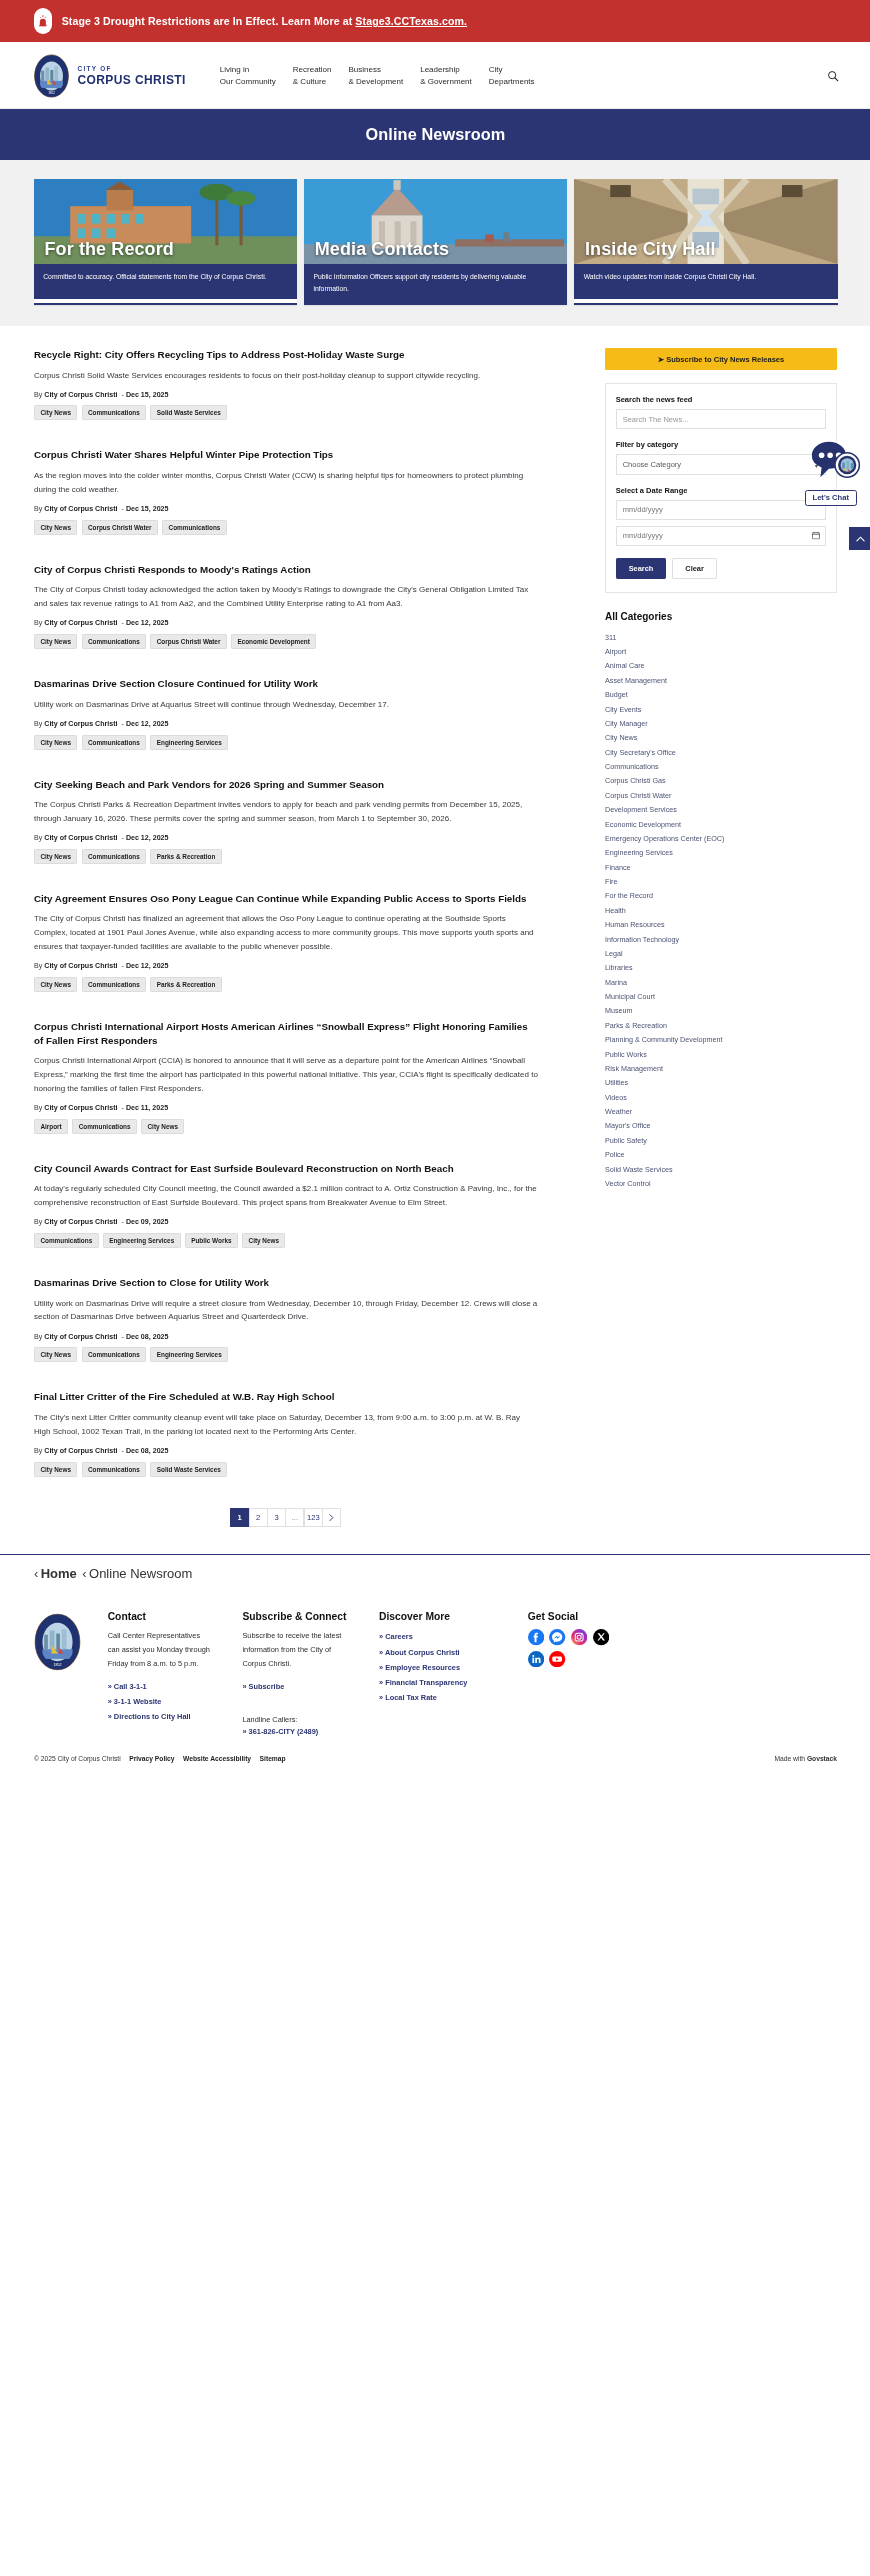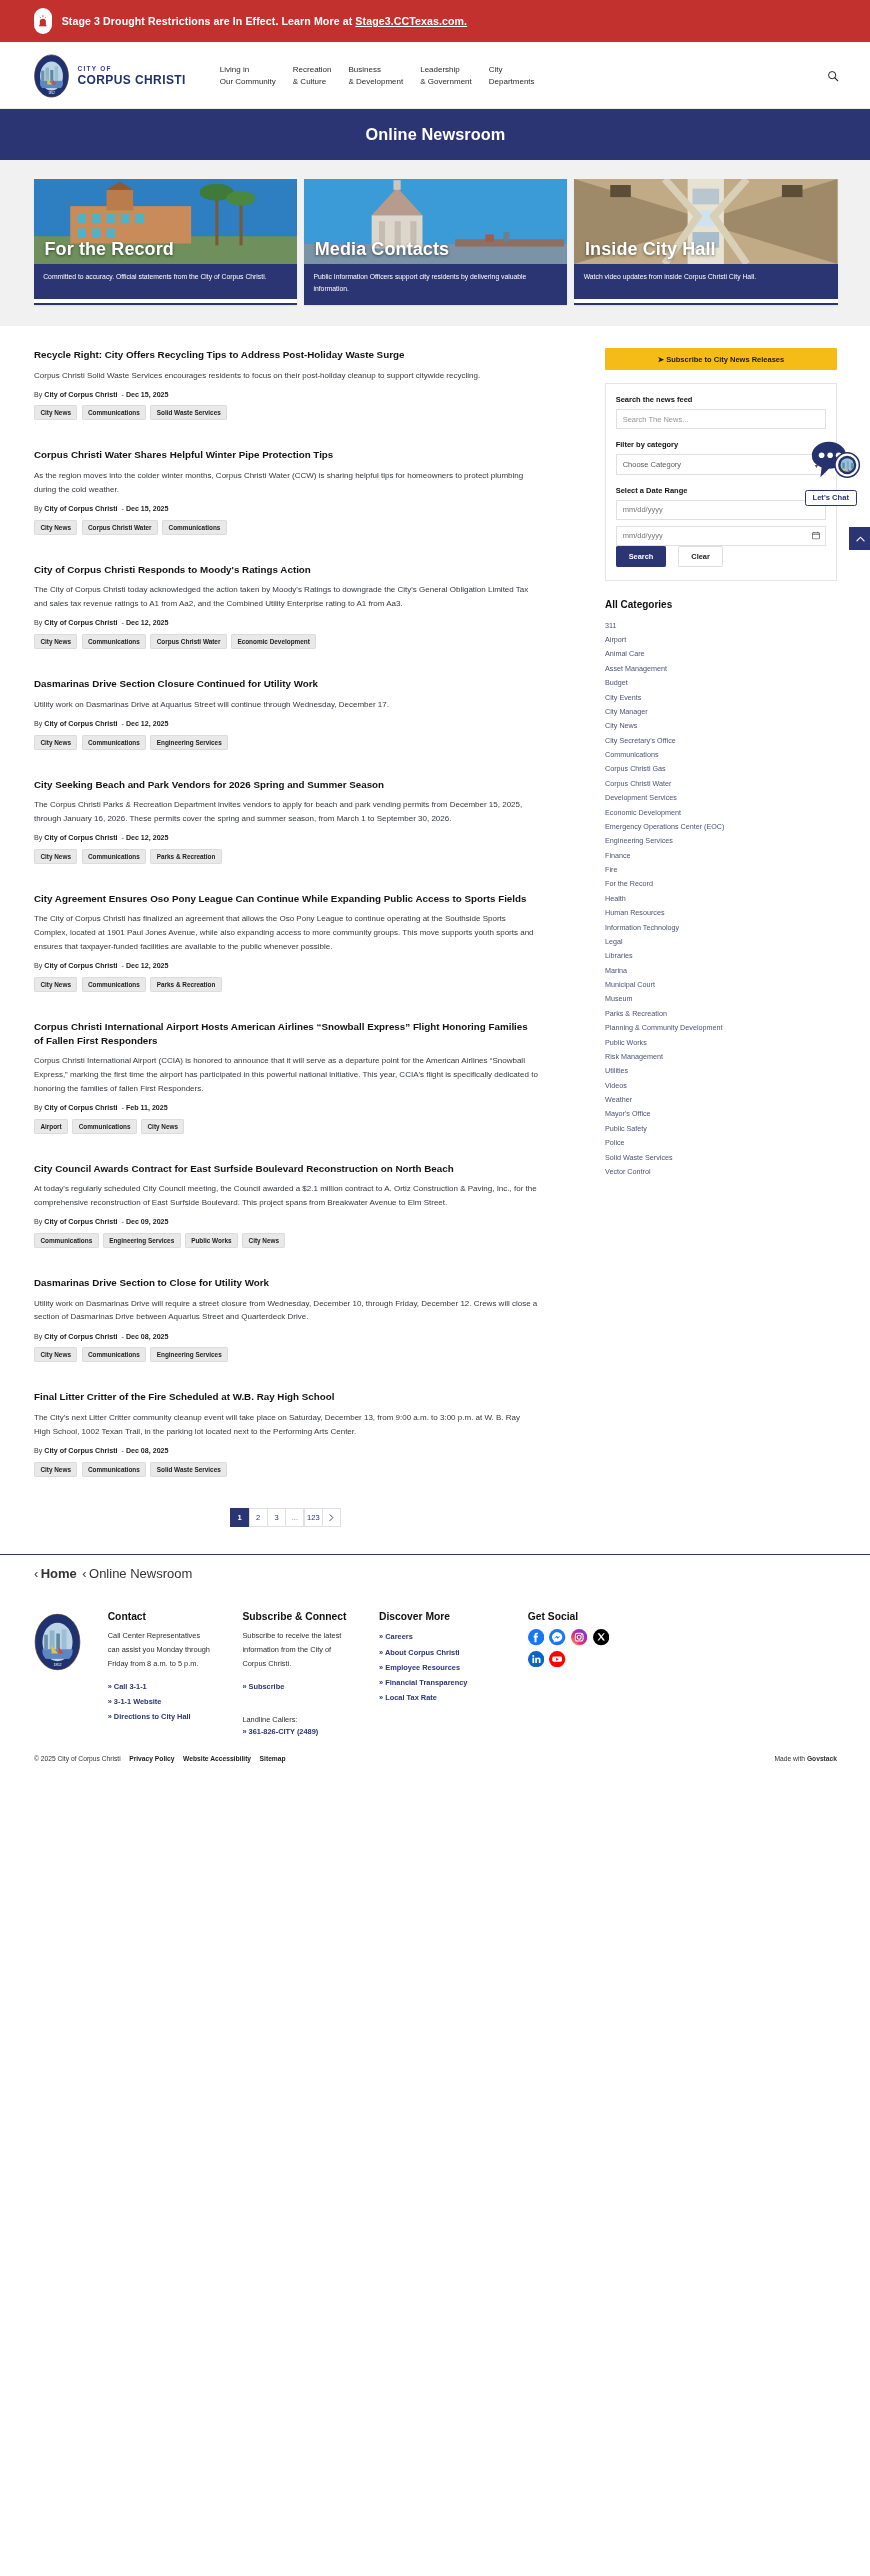--- a/index.html
+++ b/index.html
@@ -196,21 +196,21 @@
     position:absolute; right:7.3px; top:50%; transform:translateY(-50%);
     pointer-events:none; font-size: 5.4px; color:#555; line-height:1.05; text-align:center;
   }
   .date-row { margin-top: 0; }
   .date-row + .date-row { margin-top: 5.4px; }
   .date-input-wrap { position: relative; }
   .date-cal {
     position:absolute; right:6.7px; top:50%; transform:translateY(-50%);
     pointer-events:none;
   }
-  .btn-row { display:flex; gap: 12px; margin-top: 0; }
+  .btn-row { display:flex; gap: 6px; margin-top: 12px; }
   .btn {
     font-size: 7.4px; font-weight: 700; font-family: inherit;
     padding: 4.8px 12px; border-radius: 1.2px; cursor: pointer;
   }
   .btn-primary { background:#2c3573; color:#fff; border:0.6px solid #2c3573; }
   .btn-secondary { background:#fff; color:#1a1a1a; border:0.6px solid #dedede; }
 
   .cats-title {
     font-size: 10px; font-weight: 700; color: #111;
     margin: 18px 0 7.9px;
@@ -518,21 +518,21 @@
         <span class="tag">Parks &amp; Recreation</span>
       </div>
     </article>
 
     <article class="article">
       <h2>Corpus Christi International Airport Hosts American Airlines “Snowball Express” Flight Honoring Families of Fallen First Responders</h2>
       <p class="summary">Corpus Christi International Airport (CCIA) is honored to announce that it will serve as a departure point for the American Airlines “Snowball Express,” marking the first time the airport has participated in this powerful national initiative. This year, CCIA's flight is specifically dedicated to honoring the families of fallen First Responders.</p>
       <div class="byline">
         <span>By</span>
         <b>City of Corpus Christi</b>
-        <span>&nbsp;-&nbsp;</span><b>Feb 11, 2025</b>
+        <span>&nbsp;-&nbsp;</span><b>Dec 11, 2025</b>
       </div>
       <div class="tags">
         <span class="tag">Airport</span>
         <span class="tag">Communications</span>
         <span class="tag">City News</span>
       </div>
     </article>
 
     <article class="article">
       <h2>City Council Awards Contract for East Surfside Boulevard Reconstruction on North Beach</h2>

